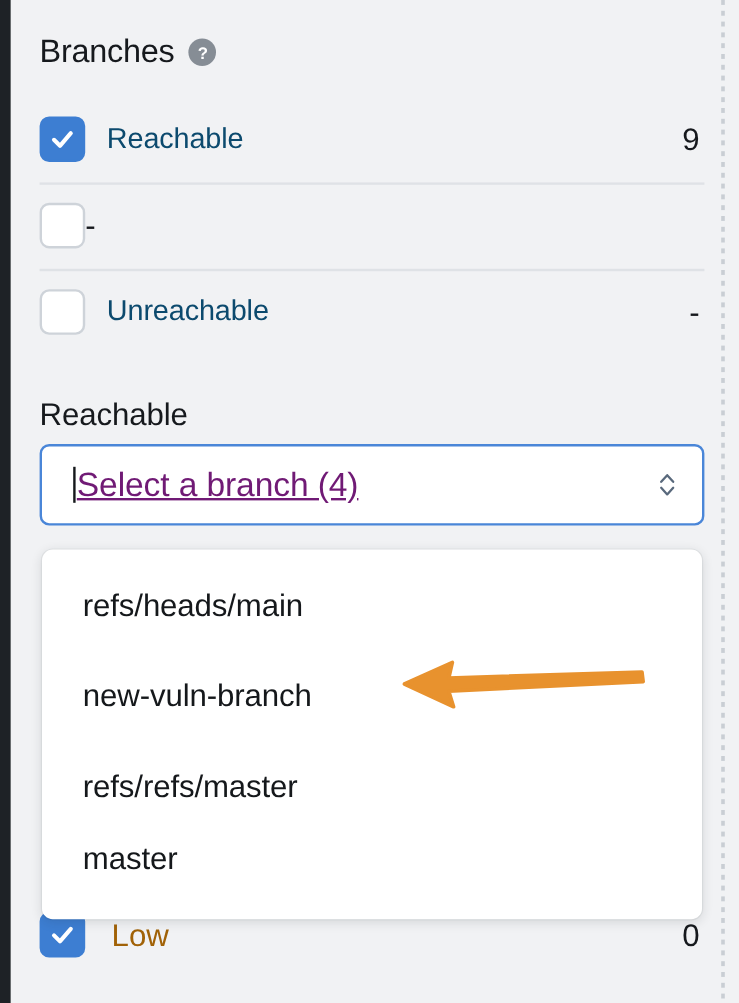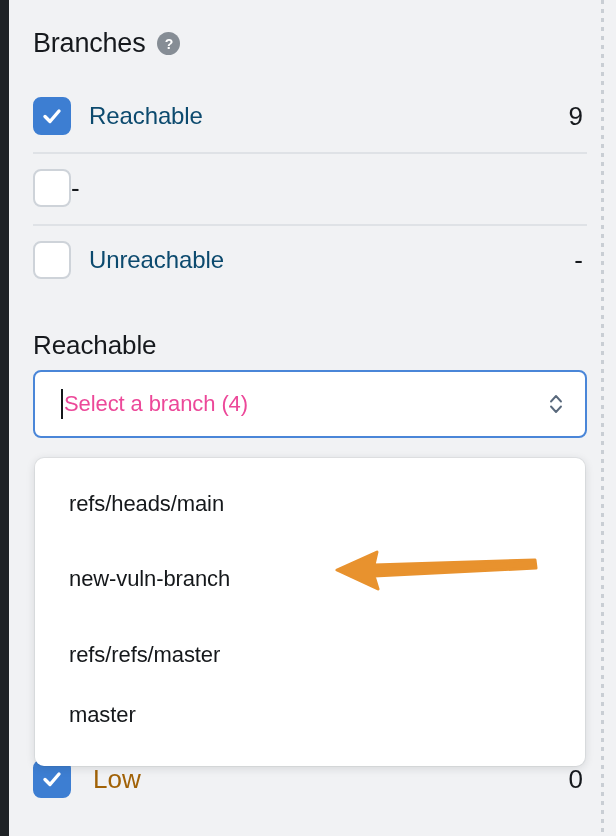--- a/index.html
+++ b/index.html
@@ -157,24 +157,25 @@
     cursor: text;
   }
   .caret {
     width: 2px;
     height: 30px;
     background: #15181b;
     flex: 0 0 auto;
   }
   .placeholder {
     flex: 1 1 auto;
-    font-size: 22px;
-    color: #ec4899;
+    font-size: 28px;
+    color: #701a75;
     letter-spacing: -0.1px;
     padding-left: 1px;
+    text-decoration: underline;
   }
   .selector-icon {
     flex: 0 0 auto;
     width: 22px;
     height: 30px;
     color: #59697c;
     display: flex;
     align-items: center;
     justify-content: center;
     cursor: pointer;
@@ -194,21 +195,21 @@
   }
   .dd-item {
     position: absolute;
     left: 0;
     width: 100%;
     height: 60px;
     display: flex;
     align-items: center;
     padding-left: 34px;
     box-sizing: border-box;
-    font-size: 22px;
+    font-size: 26px;
     color: #15181b;
     letter-spacing: -0.1px;
     cursor: pointer;
   }
   
   .low-row {
     position: absolute;
     left: 24px;
     top: 753px;
     width: 554px;

